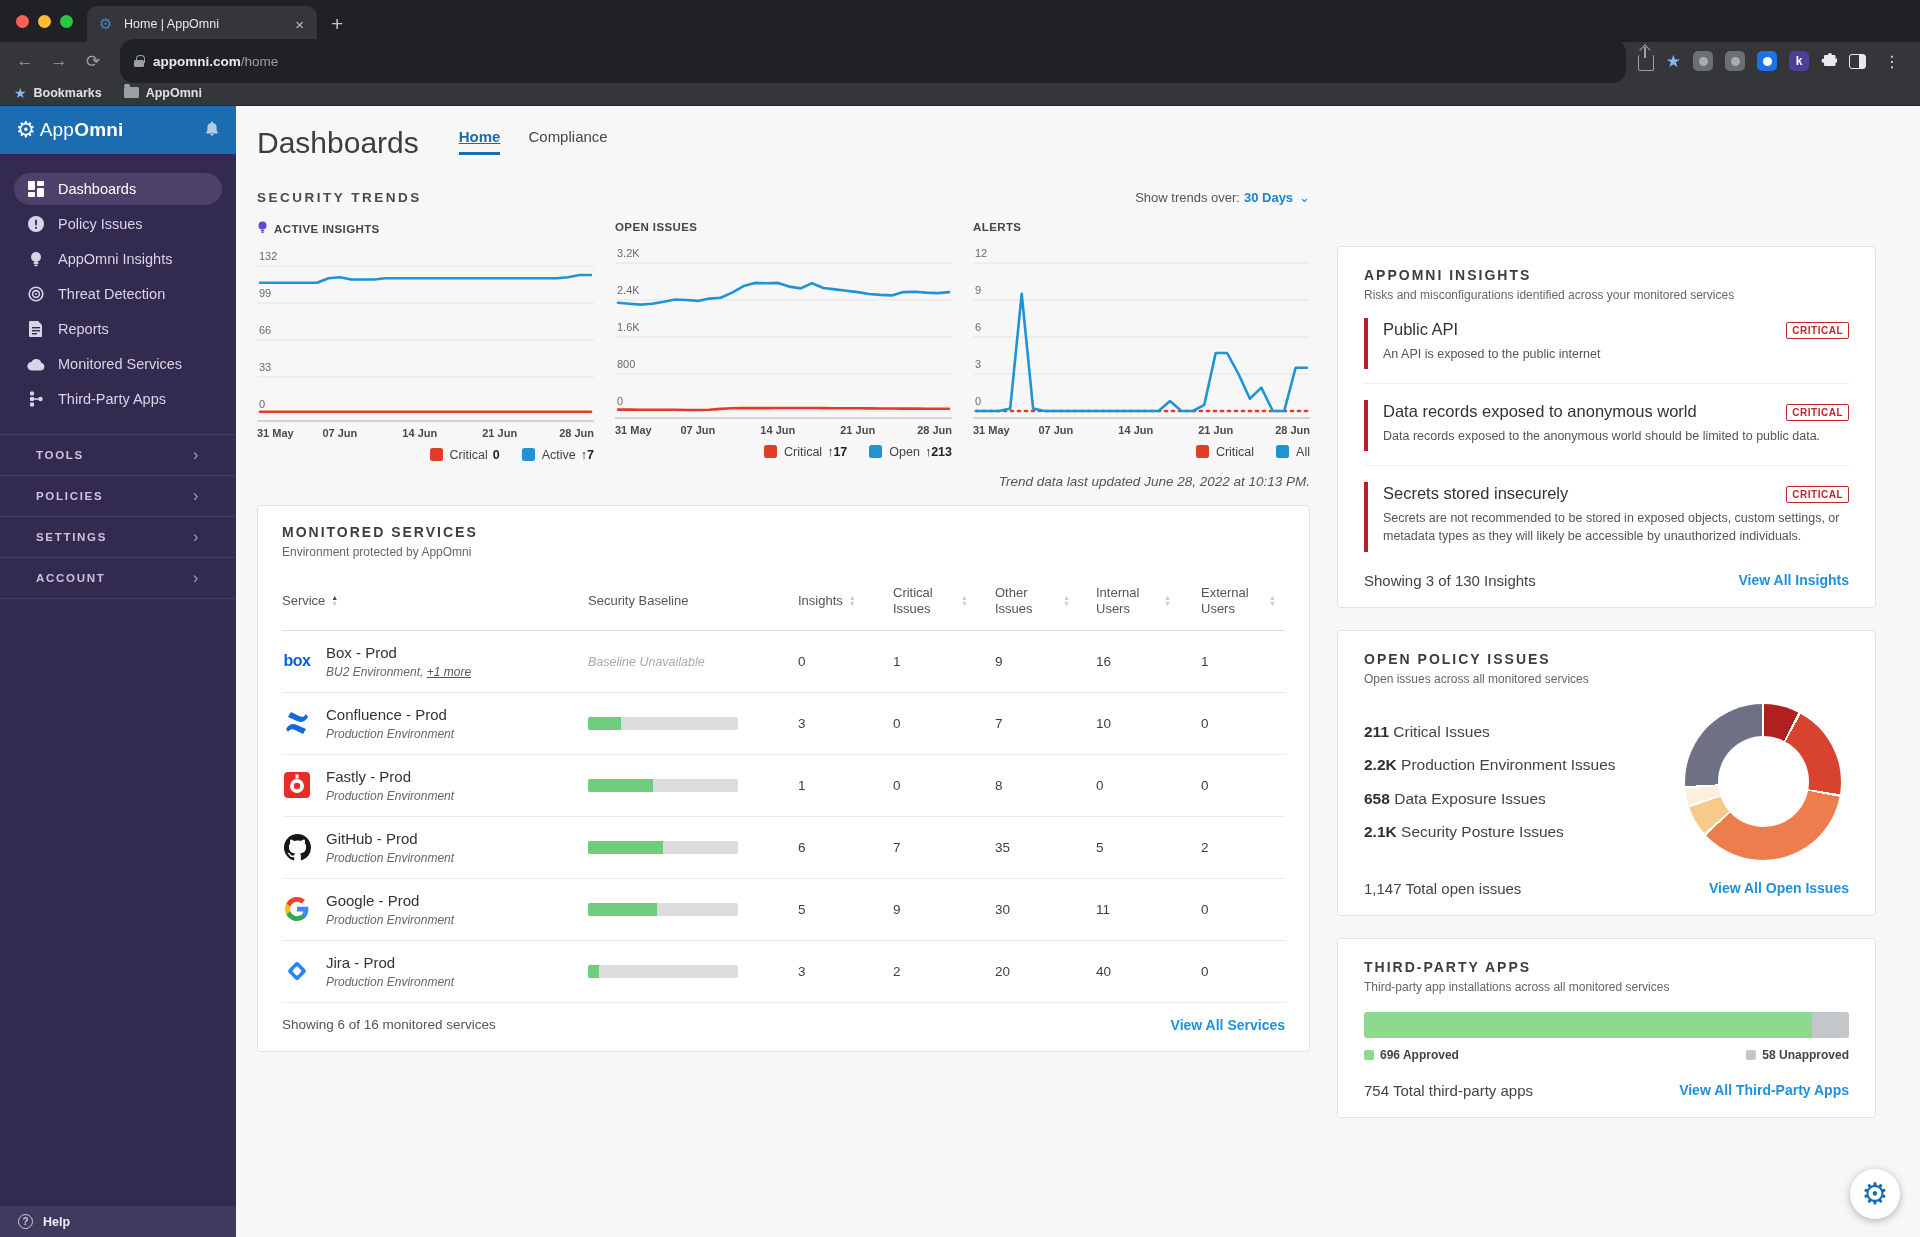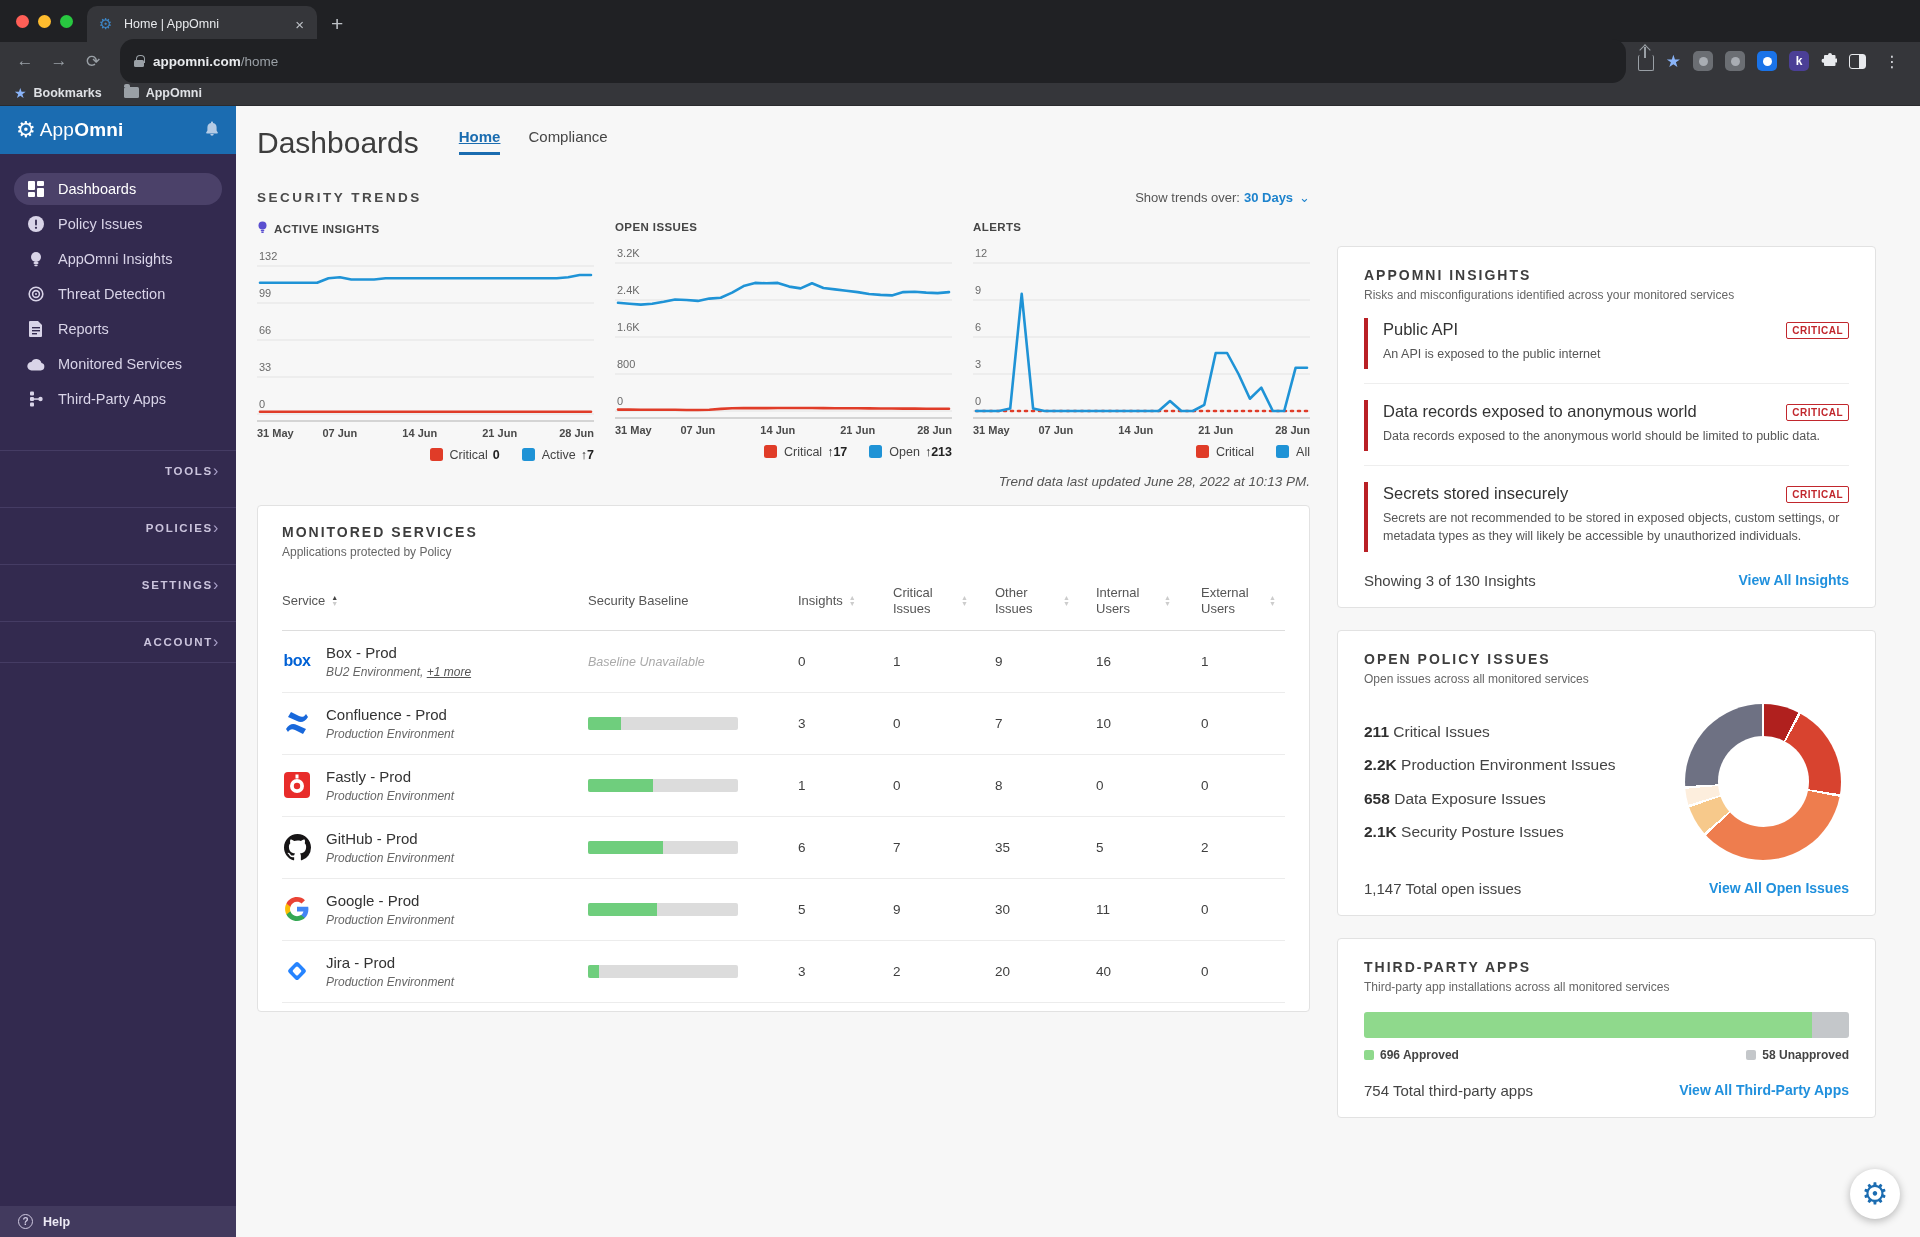--- a/index.html
+++ b/index.html
@@ -54,22 +54,22 @@
   .logo-gear { font-size:22px; line-height:22px; margin-right:4px; }
   .logo-text { font-size:19px; letter-spacing:.2px; }
   .logo-text b { font-weight:700; }
   .bell { margin-left:auto; opacity:.85; }
   .nav { padding:16px 0 4px; }
   .nav-item { margin:3px 14px; padding:8px 13px; border-radius:19px; display:flex; align-items:center; gap:13px;
               color:#d9d4e8; font-size:14.5px; cursor:pointer; }
   .nav-item.active { background:#4b4169; color:#fff; }
   .nav-ic { width:18px; display:inline-flex; justify-content:center; }
   .nav-ic svg { display:block; }
-  .side-section { display:flex; justify-content:flex-end; align-items:center; padding:14px 16px;
-                  border-top:1px solid #453c64; color:#cbc4dd; font-size:11.5px; font-weight:700; letter-spacing:1.7px; cursor:pointer;margin-top:16px; }
+  .side-section { display:flex; justify-content:space-between; align-items:center; padding:14px 36px;
+                  border-top:1px solid #453c64; color:#cbc4dd; font-size:11.5px; font-weight:700; letter-spacing:1.7px; cursor:pointer; }
   .side-section:last-of-type { border-bottom:1px solid #453c64; }
   .side-section .chev { color:#a79ec6; font-size:16px; font-weight:400; line-height:10px; }
   .sections-wrap { margin-top:12px; }
   .help-bar { margin-top:auto; background:#423a5e; padding:8px 18px; display:flex; align-items:center; gap:10px;
               color:#ece9f4; font-size:12.5px; font-weight:700; cursor:pointer; }
   .help-q { width:15px; height:15px; border-radius:50%; border:1.5px solid #cfc9e0; color:#cfc9e0;
             font-size:10px; display:flex; align-items:center; justify-content:center; font-weight:700; }
   
   .main { flex:1; position:relative; padding:20px 0 0 21px; background:#f7f7f7; }
   .head-row { display:flex; align-items:flex-end; gap:40px; }
@@ -403,21 +403,21 @@
             <text x="337" y="197" font-size="11" font-weight="600" fill="#4a4a4a" text-anchor="end">28 Jun</text>
           </svg><div class="legend">
             <span><span class="sw" style="background:#e03c28"></span>Critical</span>
             <span><span class="sw" style="background:#1f93d6"></span>All</span>
           </div></div>
       </div>
     <div class="updated">Trend data last updated June 28, 2022 at 10:13 PM.</div>
 
     <div class="card monitored">
       <div class="card-title">MONITORED SERVICES</div>
-      <div class="card-sub">Applications protected by Policy</div>
+      <div class="card-sub">Environment protected by AppOmni</div>
       <div class="tbl" id="services-table">
           <div class="tr head">
             <div class="th">
               <span class="lbl">Service</span>
               <span class="sorts">
                 <span class="on">▲</span>
                 <span class="">▼</span>
               </span>
             </div>
             <div class="th">
@@ -593,20 +593,24 @@
                 <div class="baseline-fill" style="width:7%"></div>
               </div>
             </div>
             <div class="num">3</div>
             <div class="num">2</div>
             <div class="num">20</div>
             <div class="num">40</div>
             <div class="num">0</div>
           </div>
         </div>
+      <div class="tbl-foot">
+        <span class="foot-txt">Showing 6 of 16 monitored services</span>
+        <a class="link">View All Services</a>
+      </div>
     </div>
 
     <div class="right-col">
 
       <div class="card panel">
         <div class="card-title">APPOMNI INSIGHTS</div>
         <div class="card-sub">Risks and misconfigurations identified across your monitored services</div>
         <div id="insight-items">
             <div>
               <div class="insight-item">

